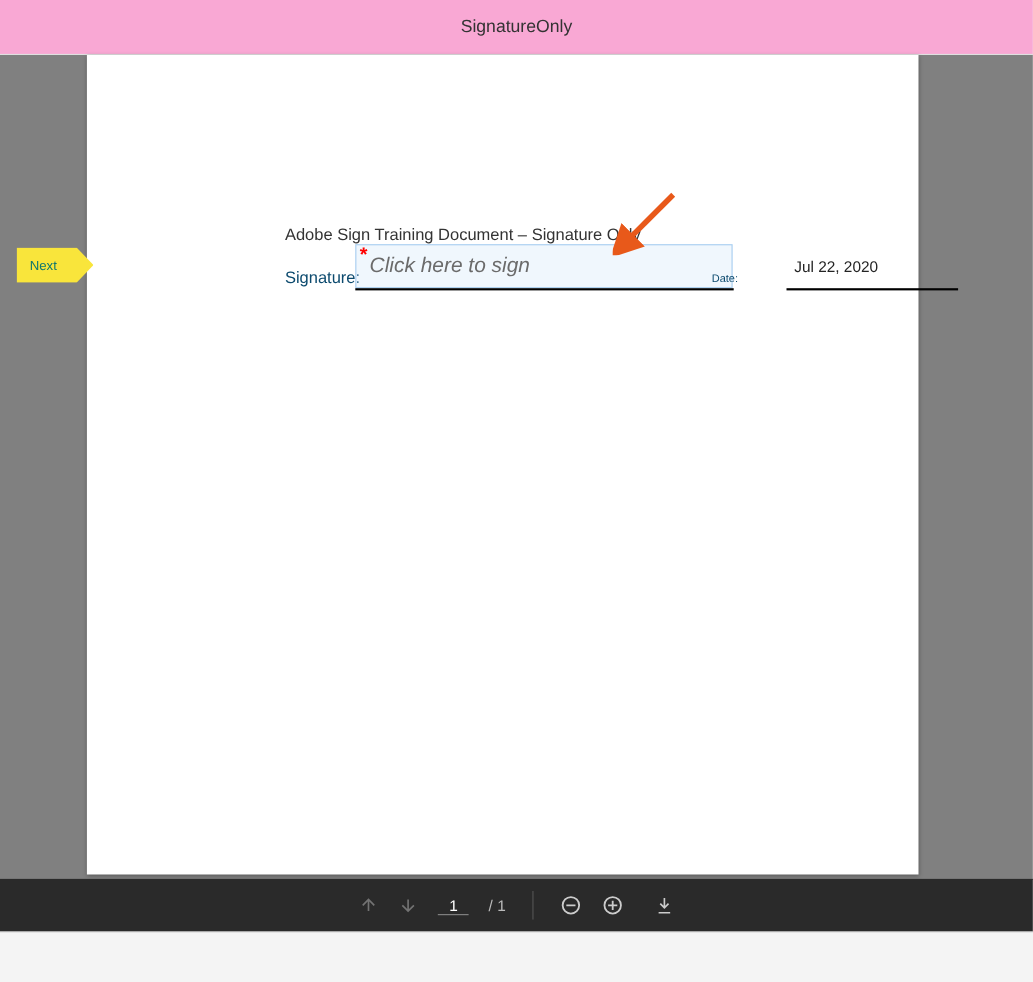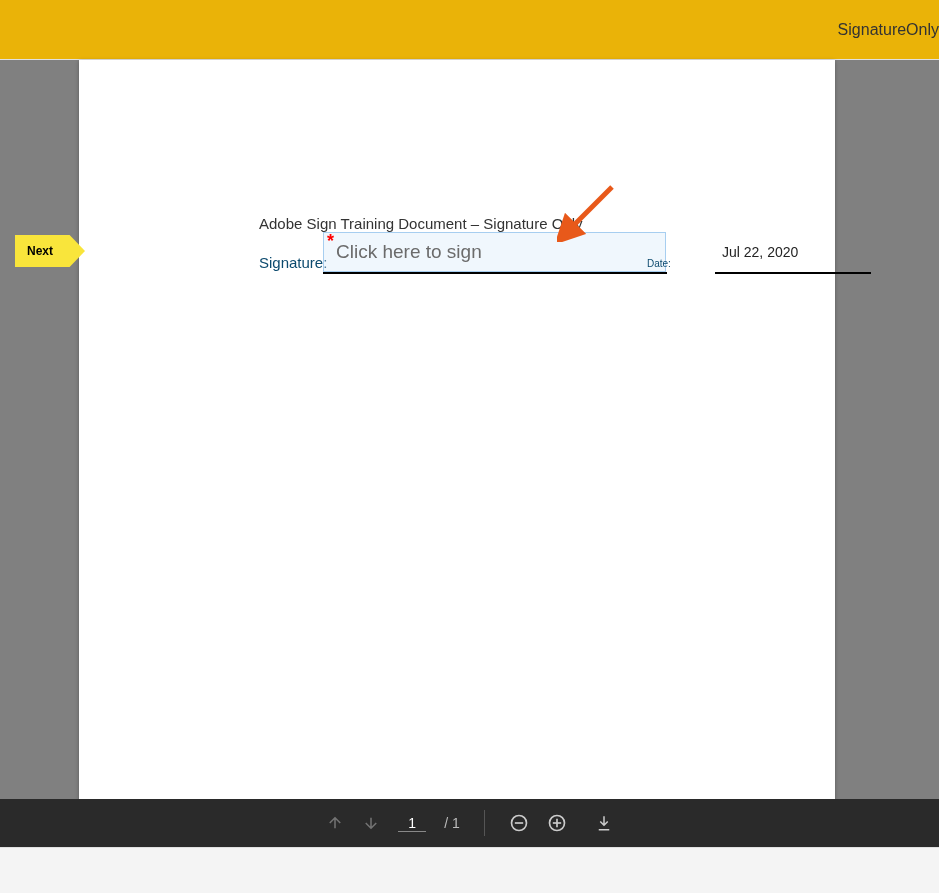--- a/index.html
+++ b/index.html
@@ -5,44 +5,44 @@
     * { box-sizing: border-box; margin: 0; padding: 0; }
     body {
       font-family: -apple-system, BlinkMacSystemFont, "Segoe UI", Arial, sans-serif;
       background: #f4f4f4;
       width: 939px;
       height: 893px;
       overflow: hidden;
       position: relative;
     }
     .header {
-      height: 60px;
-      background: #eab308;
+      height: 50px;
+      background: #f9a8d4;
       border-bottom: 1px solid #e0e0e0;
       display: flex;
       align-items: center;
-      justify-content: flex-end;
+      justify-content: center;
     }
     .header-title {
       font-size: 16px;
       color: #333;
     }
     .viewer-area {
       position: relative;
       height: 750px;
       background: #808080;
       border-bottom: 1px solid #707070;
     }
     .next-flag {
       position: absolute;
       left: 15px;
       top: 175px;
       background: #f9e53b;
-      color: #000000;
-      font-weight: bold;
+      color: #0f766e;
+      font-weight: normal;
       font-size: 12px;
       padding: 9px 14px 9px 12px;
       z-index: 10;
       clip-path: polygon(0 0, 78% 0, 100% 50%, 78% 100%, 0 100%);
       width: 70px;
       cursor: pointer;
     }
     .page {
       position: absolute;
       left: 79px;
@@ -83,20 +83,21 @@
       color: #ff0000;
       font-size: 18px;
       font-weight: bold;
     }
     .signature-placeholder {
       position: absolute;
       left: 12px;
       top: 8px;
       color: #6b6b6b;
       font-size: 19px;
+      font-style: italic;
     }
     .signature-underline {
       position: absolute;
       left: 244px;
       top: 212px;
       width: 344px;
       height: 2px;
       background: #000;
     }
     .tooltip {

